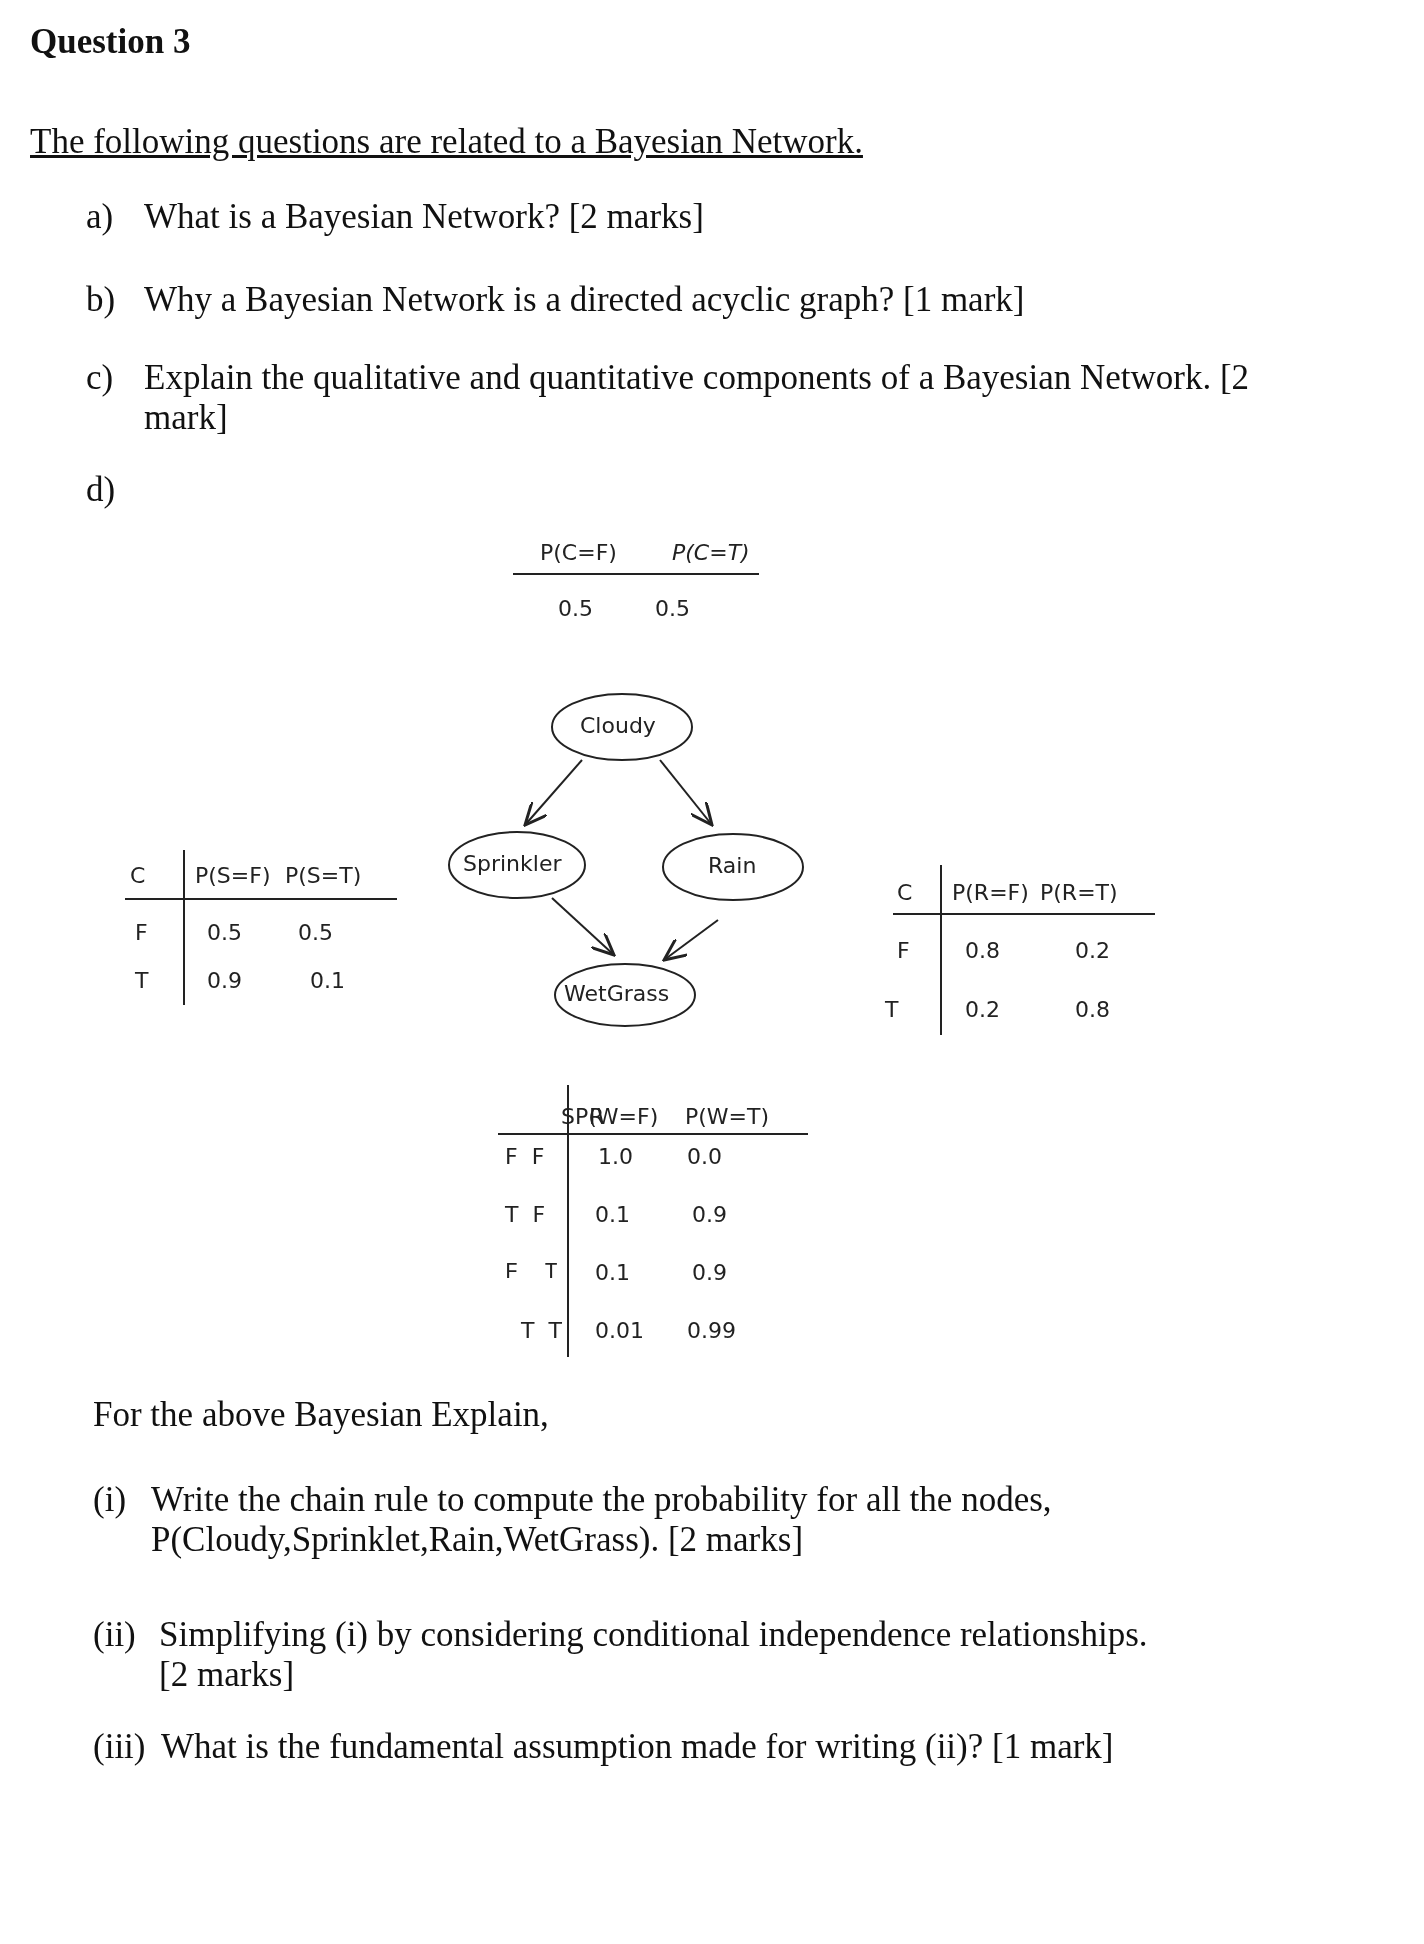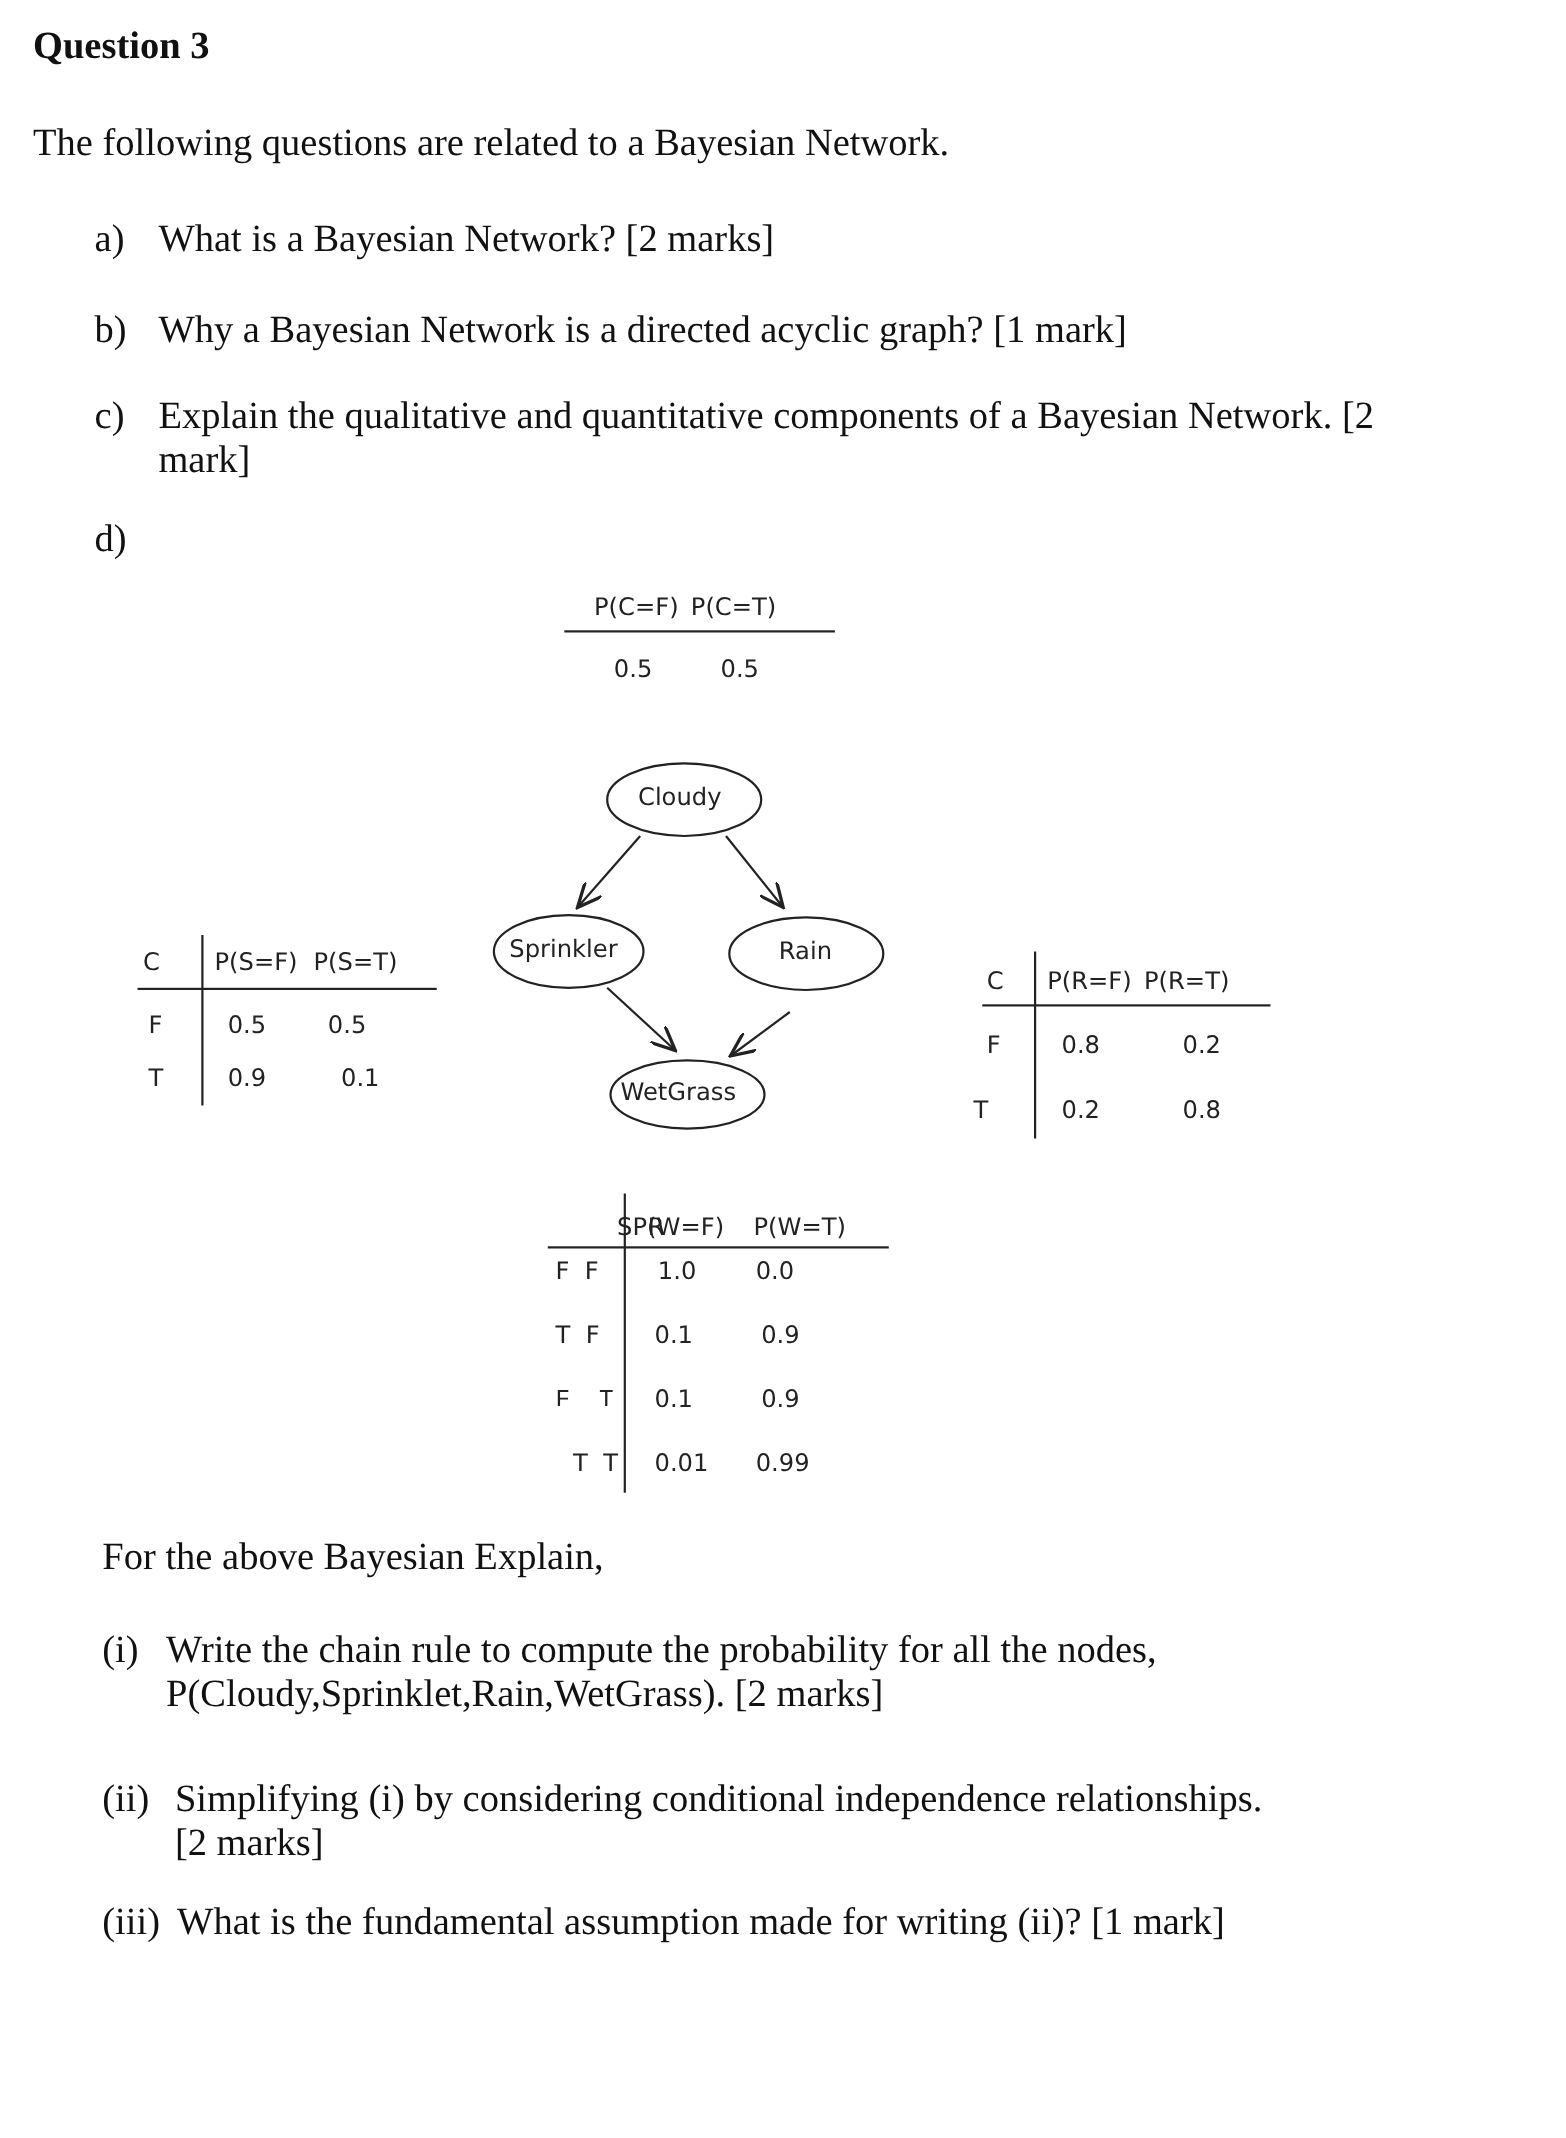--- a/index.html
+++ b/index.html
@@ -12,21 +12,21 @@
   .cont { padding-left: 58px; }
   .sans { font-family: "DejaVu Sans", "Liberation Sans", sans-serif; font-size: 22px; color: #222; }
   .hline { position: absolute; height: 2px; background: #222; }
   .vline { position: absolute; width: 2px; background: #222; }
   svg { position: absolute; left: 0; top: 0; }
 </style>
 </head>
 <body>
 
 <div class="abs title">Question 3</div>
-<div class="abs txt" style="left:30px; top:110px;">The following questions are related to a Bayesian Network.</div>
+<div class="abs txt" style="left:30px; top:122px;text-decoration:underline;">The following questions are related to a Bayesian Network.</div>
 
 <div class="abs txt" style="left:86px; top:197px;">
   <span class="lbl">a)</span><span>What is a Bayesian Network? [2 marks]</span>
 </div>
 <div class="abs txt" style="left:86px; top:280px;">
   <span class="lbl">b)</span><span>Why a Bayesian Network is a directed acyclic graph? [1 mark]</span>
 </div>
 <div class="abs txt" style="left:86px; top:358px;">
   <span class="lbl">c)</span><span>Explain the qualitative and quantitative components of a Bayesian Network. [2</span>
   <div class="cont">mark]</div>
@@ -49,21 +49,21 @@
   <ellipse cx="625" cy="995" rx="70" ry="31" fill="#fff" stroke="#222" stroke-width="2"></ellipse>
 </svg>
 
 <div class="abs sans" style="left:580px; top:713px;">Cloudy</div>
 <div class="abs sans" style="left:463px; top:851px;">Sprinkler</div>
 <div class="abs sans" style="left:708px; top:853px;">Rain</div>
 <div class="abs sans" style="left:564px; top:981px;">WetGrass</div>
 
 <div>
   <div class="abs sans" style="left:540px; top:540px;">P(C=F)</div>
-  <div class="abs sans" style="left:628px; top:540px;">P(C=T)</div>
+  <div class="abs sans" style="left:672px; top:540px;font-style:italic;">P(C=T)</div>
   <div class="hline" style="left:513px; top:573px; width:246px;"></div>
   <div class="abs sans" style="left:558px; top:596px;">0.5</div>
   <div class="abs sans" style="left:655px; top:596px;">0.5</div>
 </div>
 
 <div>
   <div class="vline" style="left:183px; top:850px; height:155px;"></div>
   <div class="hline" style="left:125px; top:898px; width:272px;"></div>
   <div class="abs sans" style="left:130px; top:863px;">C</div>
   <div class="abs sans" style="left:195px; top:863px;">P(S=F)</div>

